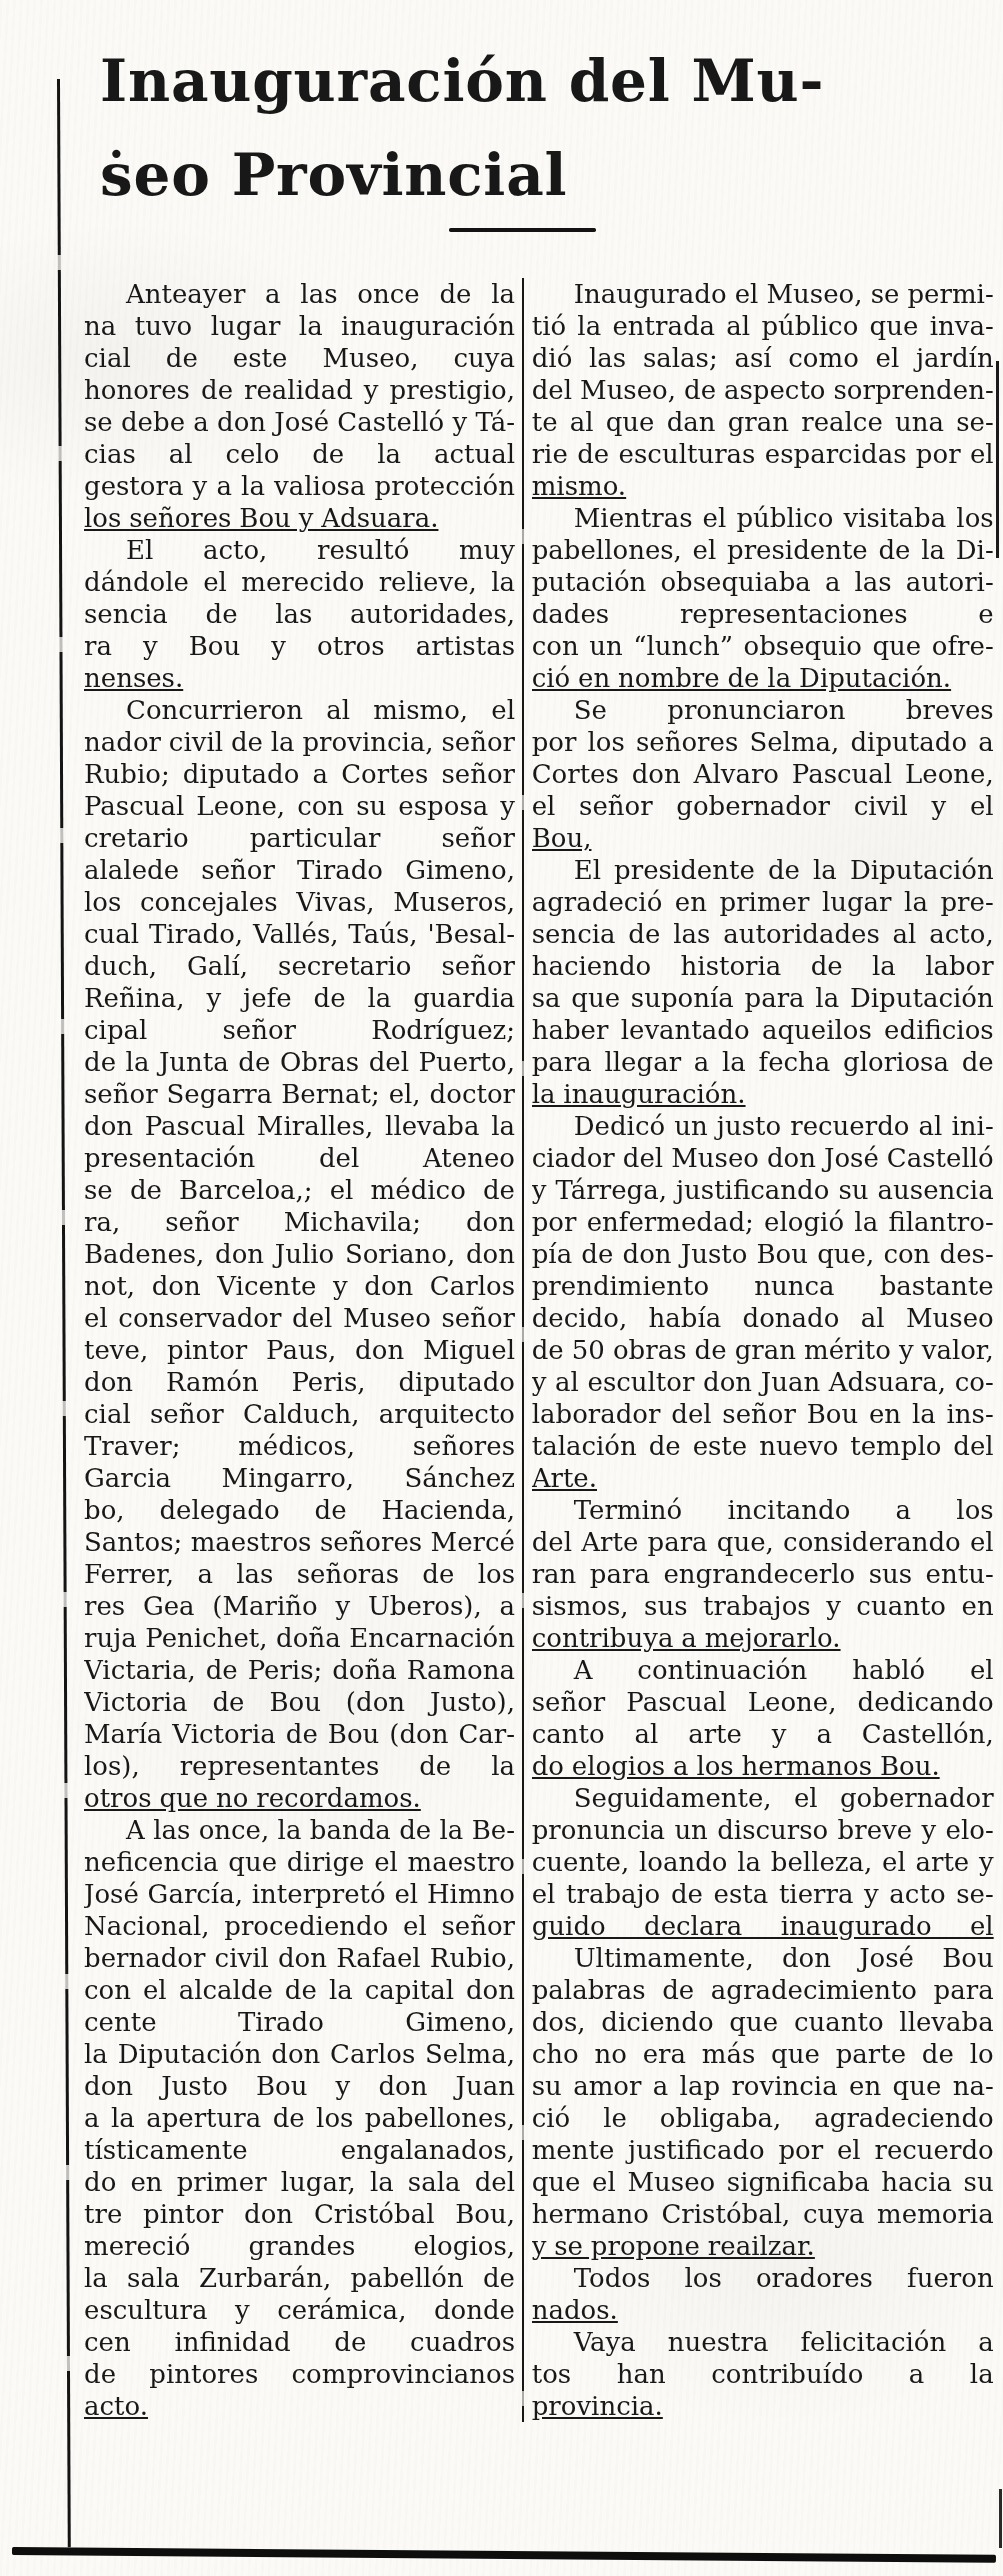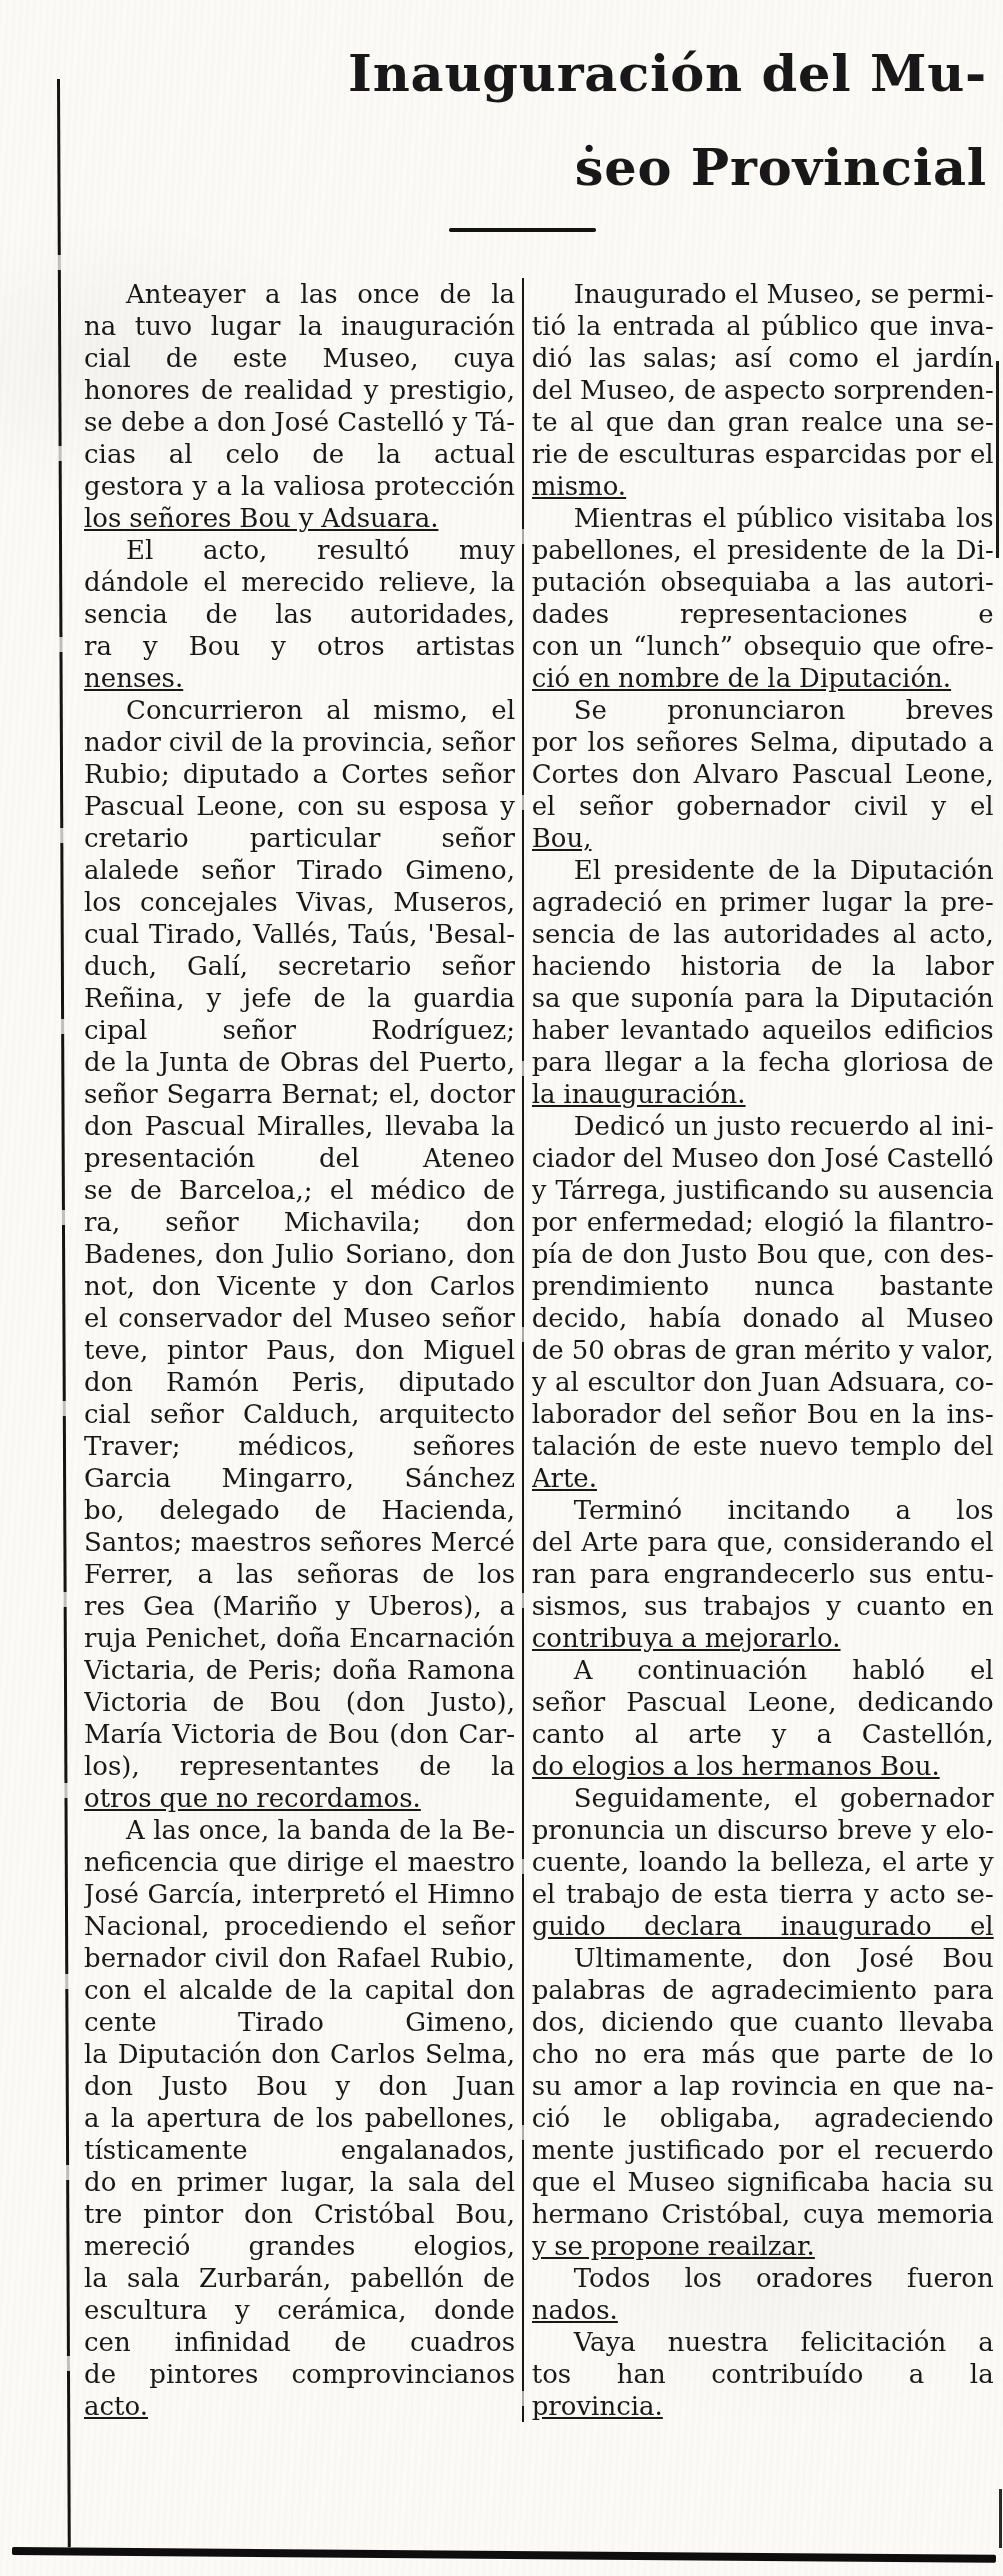--- a/index.html
+++ b/index.html
@@ -25,23 +25,23 @@
       radial-gradient(ellipse 385px 251px at 78% 88%, rgba(0,0,0,.026), transparent 65%),
       repeating-linear-gradient(93deg, rgba(0,0,0,.012) 0 2.5px, transparent 2.5px 6.7px);
   }
   .left-rule{
     position:absolute;left:57px;top:79px;width:3.3px;height:2475px;
     background:repeating-linear-gradient(180deg,
       #141414 0 176px, rgba(20,20,20,.25) 176px 191px);
     transform:rotate(-0.25deg);transform-origin:top left;
   }
   .title{
-    position:absolute;top:18.4px;left:84px;width:895px;margin:8px;
-    text-align:right;font-weight:bold;
-    font-size:51px;line-height:94px;letter-spacing:0.8px;
+    position:absolute;top:18.4px;left:84px;width:895px;margin:16px;
+    text-align:left;font-weight:bold;
+    font-size:58px;line-height:94px;letter-spacing:0.8px;
     color:var(--ink);
   }
   .title .tline{display:block;}
   .title-divider{
     position:absolute;top:228px;left:449px;width:147px;height:4.2px;
     background:#131313;border-radius:1.7px;
   }
   .columns{
     position:absolute;top:278px;left:84px;width:912px;
     display:flex;align-items:stretch;

